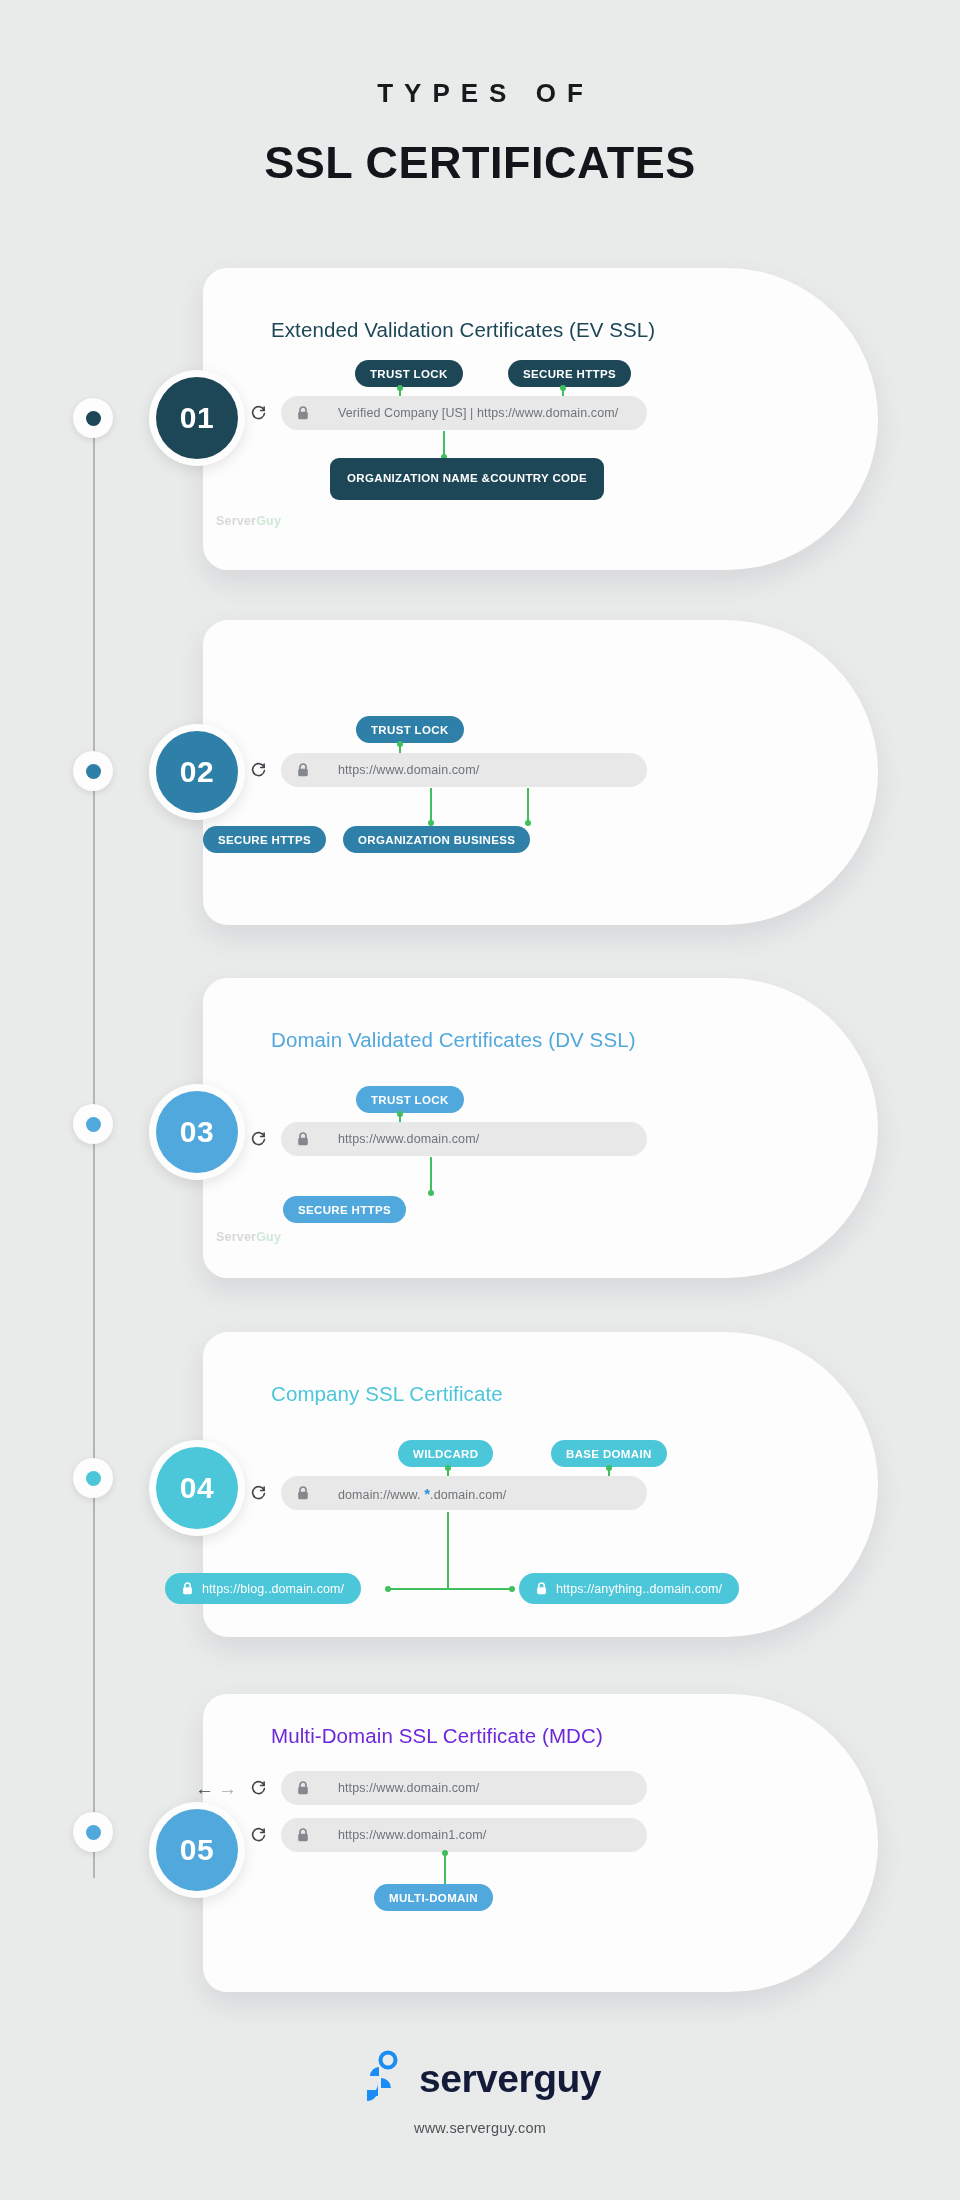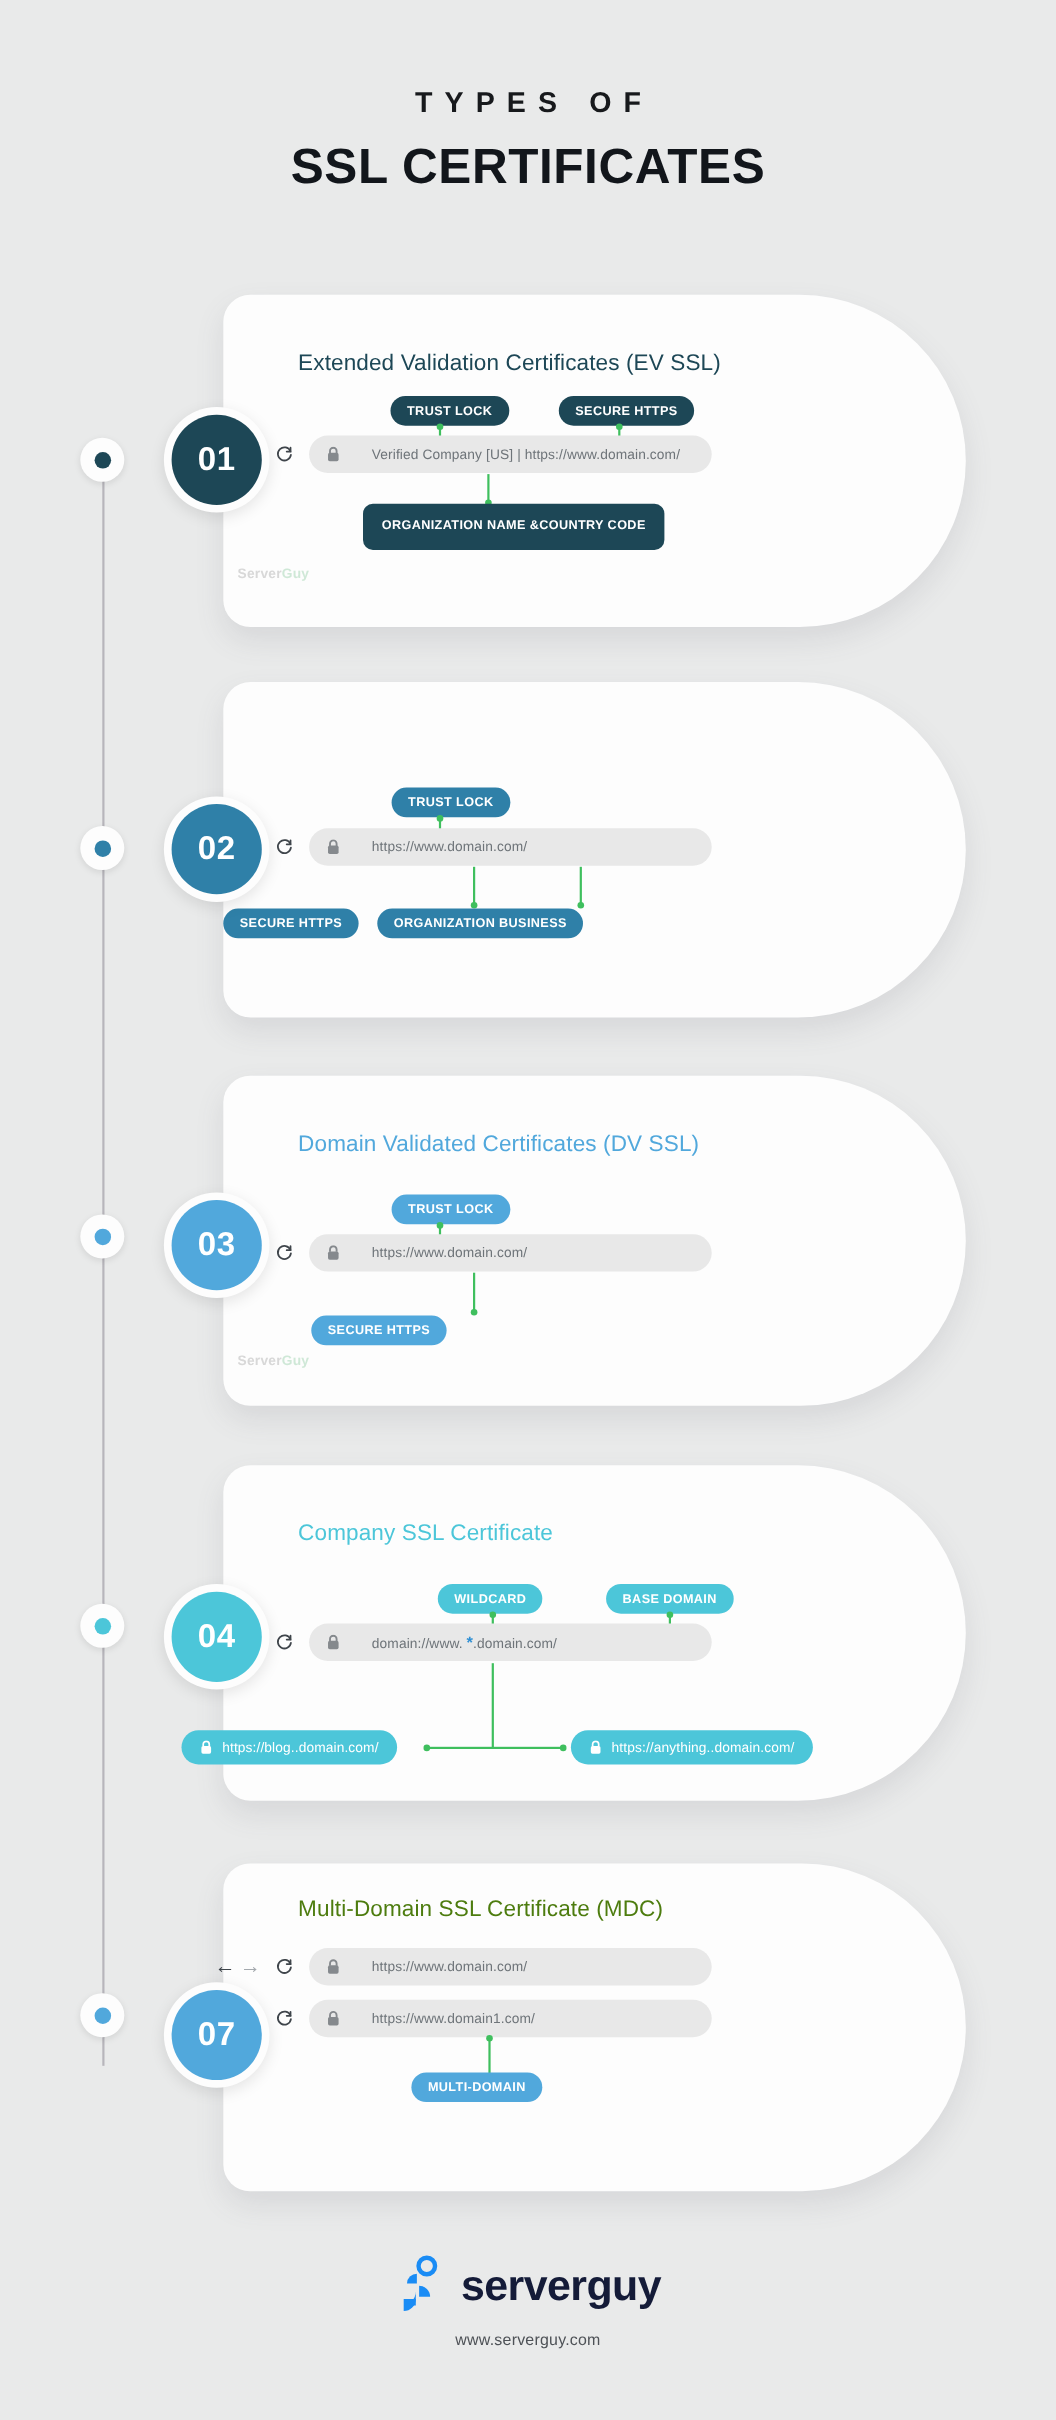--- a/index.html
+++ b/index.html
@@ -27,21 +27,21 @@
     font-weight: 700;
     letter-spacing: 11px;
     color: #17191c;
     text-indent: 11px;
   }
   .header-title {
     font-size: 45px;
     font-weight: 700;
     letter-spacing: 0.5px;
     color: #12161b;
-    margin-top: 16px;
+    margin-top: 28px;
   }
 
   
   .timeline-line {
     position: absolute;
     left: 93px;
     top: 418px;
     width: 1.5px;
     height: 1460px;
     background: #b7b5bb;
@@ -441,21 +441,21 @@
       </svg>
       <span>https://anything..domain.com/</span>
     </div>
 
     <div class="badge" style="left:-54px;top:108px">
       <div class="badge-inner" style="background:#4cc6d9">04</div>
     </div>
   </div>
 
   <div class="card pill-right" style="top:1694px;height:298px">
-    <div class="card-title" style="top:30px;color:#4d7c0f">Multi-Domain SSL Certificate (MDC)</div>
+    <div class="card-title" style="top:30px;color:#6d28d9">Multi-Domain SSL Certificate (MDC)</div>
 
     <div class="browser-row" style="left:-8px;top:77px">
       <div class="nav-icons">
         <span class="nav-arrow-back">←</span>
         <span class="nav-arrow-fwd">→</span>
         <span class="nav-reload">
           <svg width="17" height="17" viewBox="0 0 20 20" fill="none" stroke="#3f454b" stroke-width="1.9" stroke-linecap="round">
             <path d="M16.5 6.2 A7 7 0 1 0 17 10"></path>
             <path d="M16.6 2.3 L16.6 6.5 L12.5 6.5"></path>
           </svg>
@@ -488,21 +488,21 @@
         </svg>
         <span class="urlbar-text">https://www.domain1.com/</span>
       </div>
     </div>
 
     <div class="conn-dot" style="left:239px;top:156px"></div>
     <div class="conn" style="left:241px;top:159px;height:33px"></div>
     <div class="tag" style="left:171px;top:190px;background:#51a8dc">MULTI-DOMAIN</div>
 
     <div class="badge" style="left:-54px;top:108px">
-      <div class="badge-inner" style="background:#51a8dc">07</div>
+      <div class="badge-inner" style="background:#51a8dc">05</div>
     </div>
   </div>
 
   <div class="footer">
     <div class="footer-logo-row">
       <svg width="42" height="58" viewBox="0 0 42 58">
         <circle cx="29" cy="10" r="7.5" fill="none" stroke="#1a8cf5" stroke-width="4"></circle>
         <path d="M20 17 A9 9 0 0 0 11 26 L20 26 Z" fill="#1a8cf5"></path>
         <path d="M22 28 A10 10 0 0 1 32 38 L22 38 Z" fill="#1a8cf5"></path>
         <path d="M19 40 A11 11 0 0 0 8 51 L19 51 Z" fill="#1a8cf5" transform="rotate(180 13.5 45.5)"></path>

